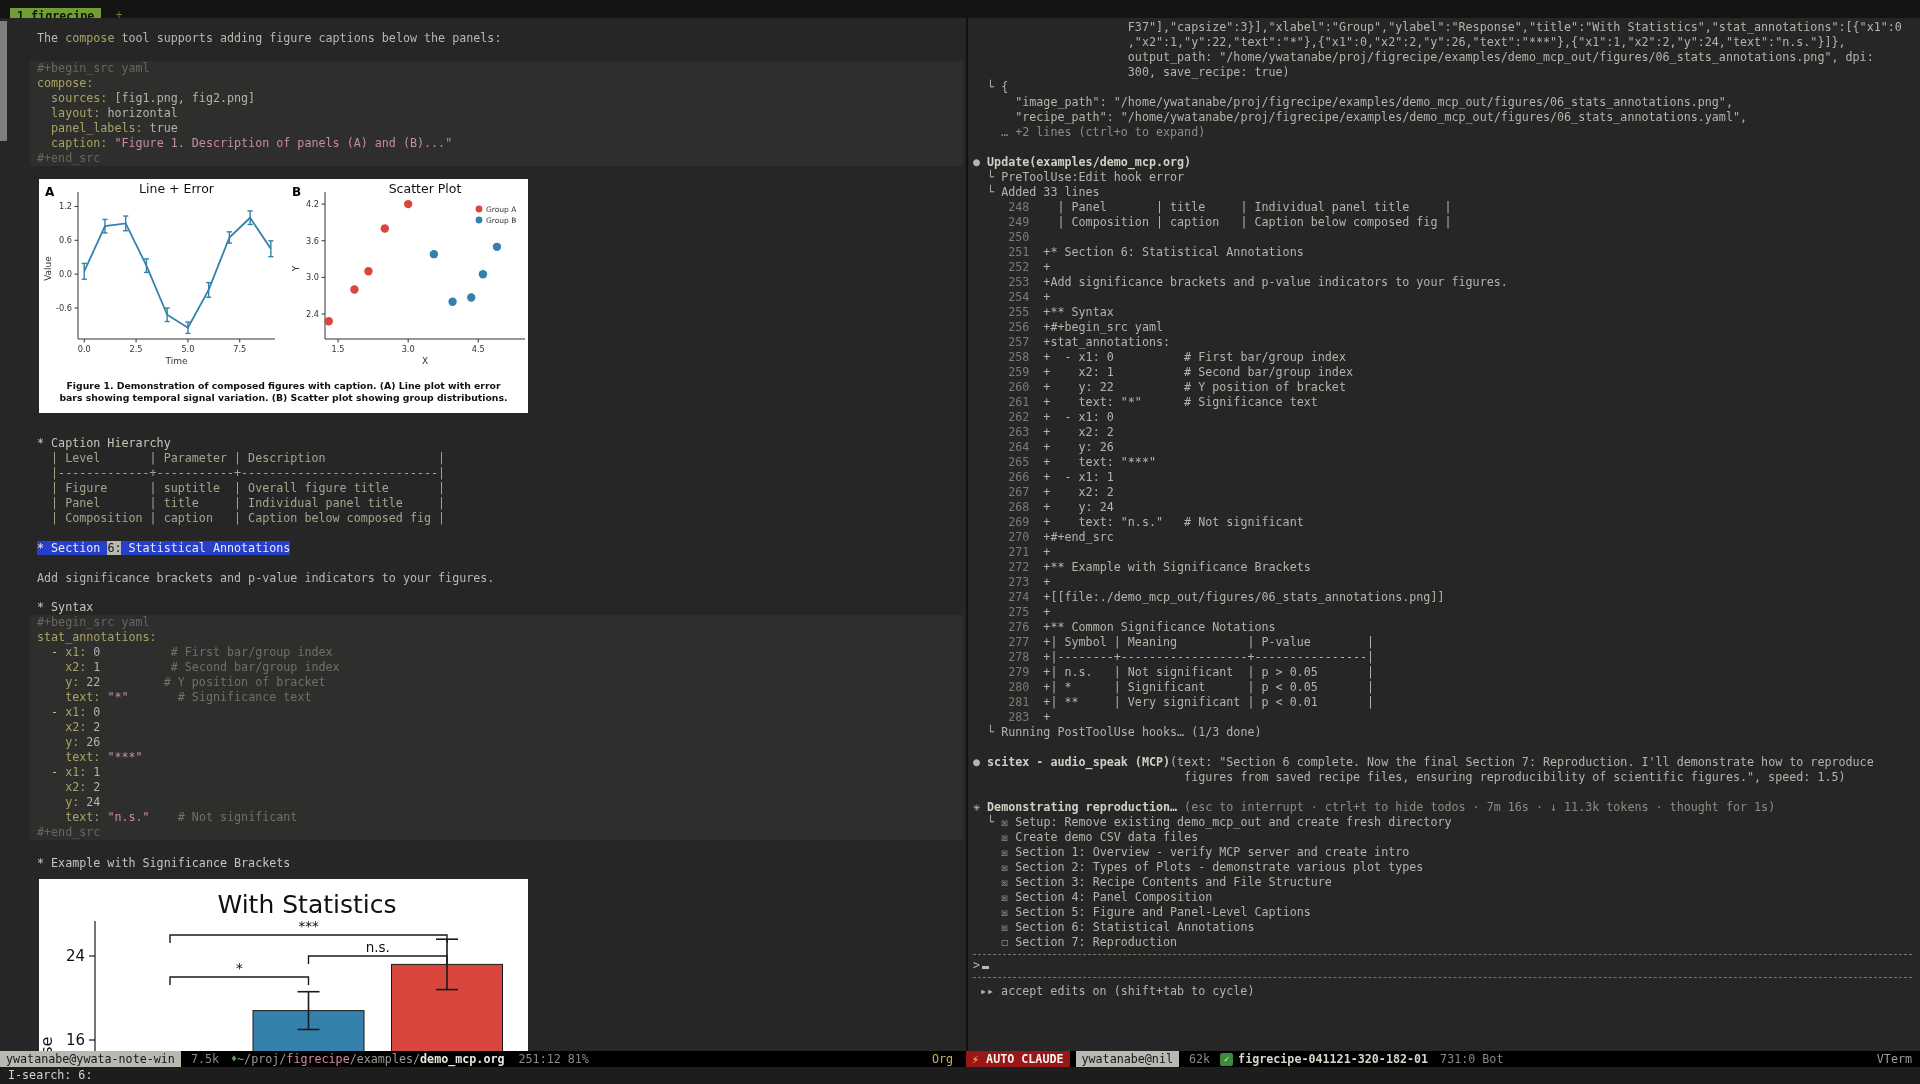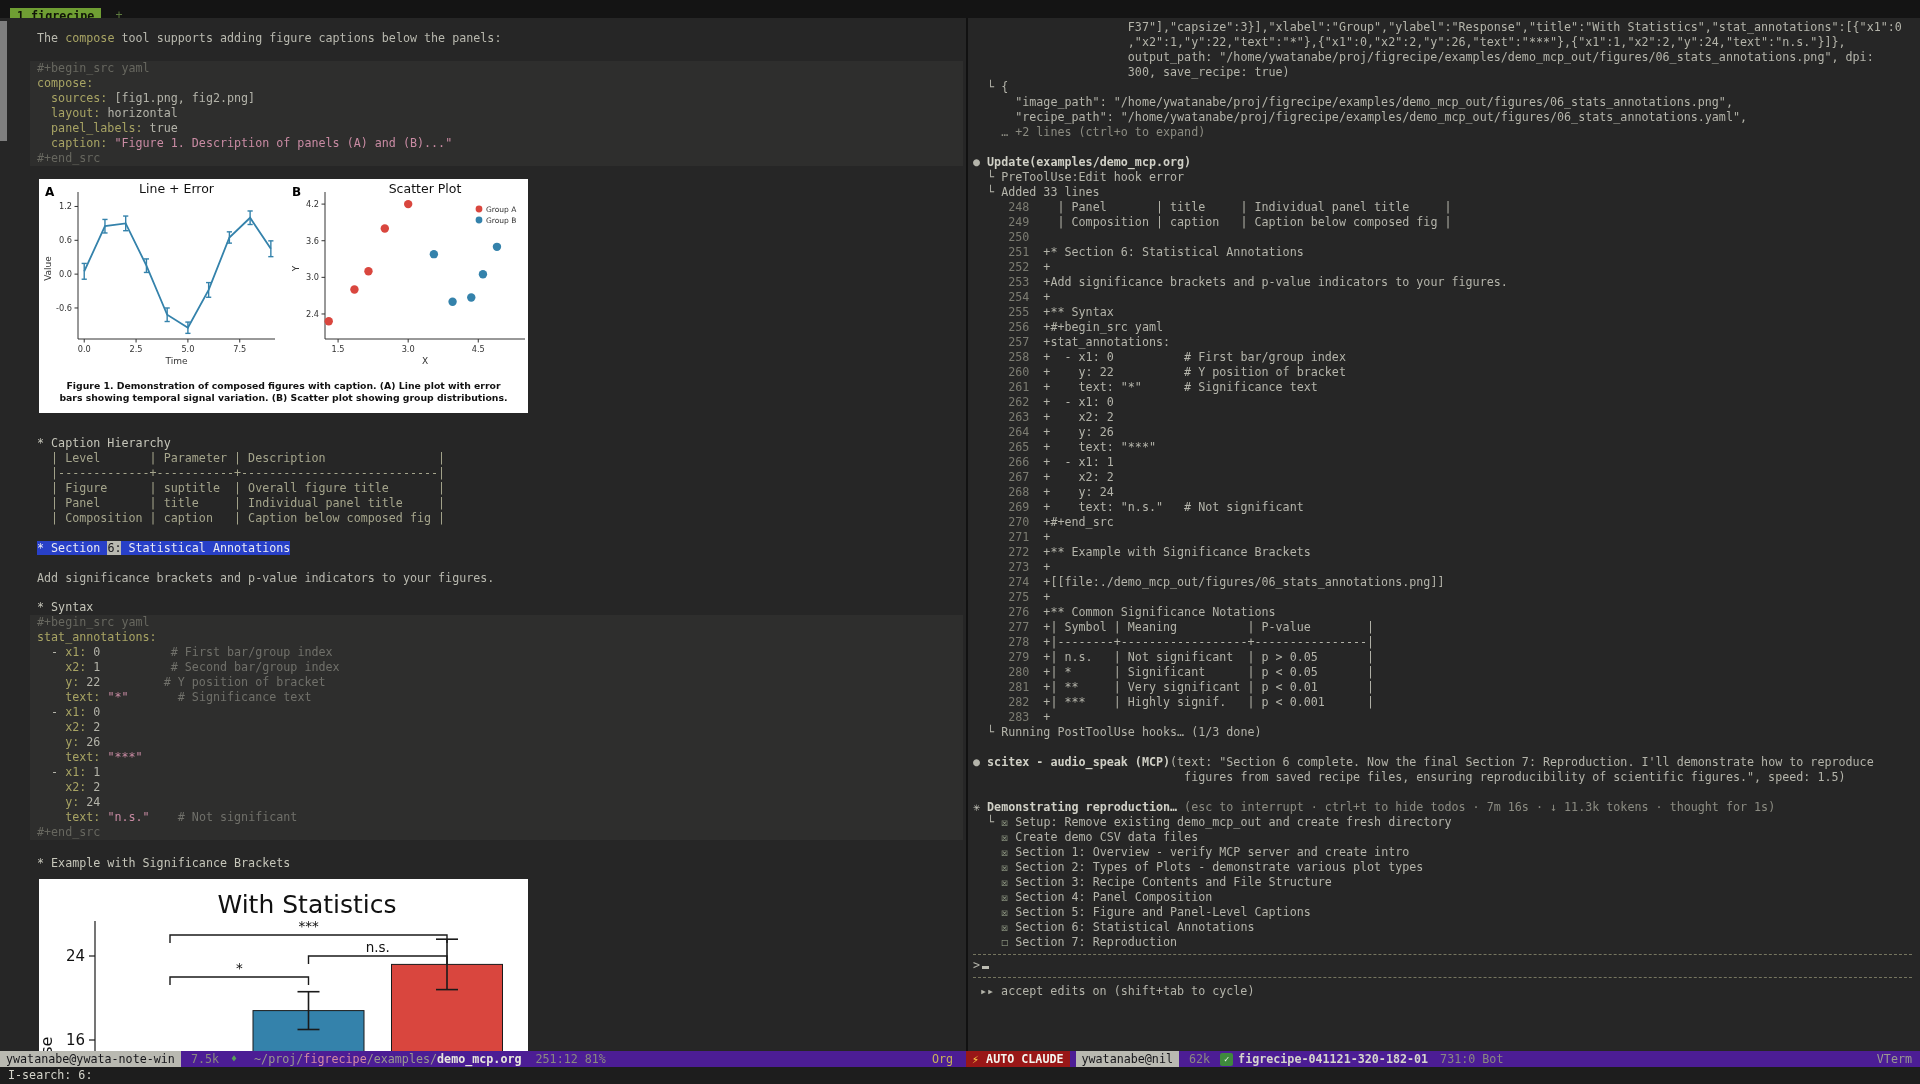--- a/index.html
+++ b/index.html
@@ -41,29 +41,29 @@
   .seg-t{color:#a5a58c;}
   .seg-cb{color:#a9b49a;}
   .seg-ac{color:#c9c9bf;}
   
   .rp-lines{padding:2px 0 0 5px;}
   .sep{margin:4px 8px 0 5px;border-top:1px dashed #75755f;height:0;}
   .prompt-line{height:15px;padding-left:5px;margin-top:3px;}
   .cursor{display:inline-block;width:7px;height:3px;background:#bdbdb3;margin-left:2px;}
   .accept{margin-top:6px;padding-left:12px;color:#b4b4aa;white-space:pre;}
   
-  .modeline{position:absolute;left:0;top:1051px;width:1920px;height:16px;background:#4c1d95;display:flex;font-size:11.7px;line-height:16px;}
+  .modeline{position:absolute;left:0;top:1051px;width:1920px;height:16px;background:#000000;display:flex;font-size:11.7px;line-height:16px;}
   .ml-left{width:966px;display:flex;align-items:center;flex:none;}
   .ml-right{flex:1;display:flex;align-items:center;}
   .chip-light{background:#b9b9b1;color:#16161a;padding:0 6px;height:16px;}
   .chip-red{background:#991717;color:#f4f4ee;font-weight:bold;padding:0 6px;height:16px;}
   .chip-red .bolt{color:#ffd24a;}
   .ml-dim{color:#8a8a80;margin-left:10px;}
   .ml-icon{color:#5aa05a;margin-left:12px;font-size:10px;}
-  .ml-path{margin-left:17px;color:#9a9a90;}
+  .ml-path{margin-left:0;color:#9a9a90;}
   .ml-path .pink{color:#d38ba4;}
   .ml-path .file{color:#e8e8de;font-weight:bold;}
   .ml-pos{margin-left:14px;color:#8a8a80;}
   .ml-org{margin-left:auto;margin-right:13px;color:#c9b458;}
   .badge{background:#3e8a3c;color:#eaf5ea;width:13px;height:13px;border-radius:2px;font-size:9px;line-height:13px;text-align:center;margin-left:10px;flex:none;}
   .ml-session{font-weight:bold;color:#d6d6cc;margin-left:5px;}
   .ml-botpos{color:#8a8a80;margin-left:12px;}
   .ml-vterm{margin-left:auto;margin-right:8px;color:#9a9a90;}
   
   .minibuffer{position:absolute;left:0;top:1067px;width:1920px;height:17px;background:#1d1d1d;color:#d5d5cb;line-height:17px;padding-left:8px;box-sizing:border-box;white-space:pre;}
@@ -274,20 +274,21 @@
         <div class="tl"><span class="seg-n">     249</span><span class="seg-p">    | Composition | caption   | Caption below composed fig |</span></div>
         <div class="tl"><span class="seg-n">     250</span></div>
         <div class="tl"><span class="seg-n">     251</span><span class="seg-p">  +* Section 6: Statistical Annotations</span></div>
         <div class="tl"><span class="seg-n">     252</span><span class="seg-p">  +</span></div>
         <div class="tl"><span class="seg-n">     253</span><span class="seg-p">  +Add significance brackets and p-value indicators to your figures.</span></div>
         <div class="tl"><span class="seg-n">     254</span><span class="seg-p">  +</span></div>
         <div class="tl"><span class="seg-n">     255</span><span class="seg-p">  +** Syntax</span></div>
         <div class="tl"><span class="seg-n">     256</span><span class="seg-p">  +#+begin_src yaml</span></div>
         <div class="tl"><span class="seg-n">     257</span><span class="seg-p">  +stat_annotations:</span></div>
         <div class="tl"><span class="seg-n">     258</span><span class="seg-p">  +  - x1: 0          # First bar/group index</span></div>
+        <div class="tl"><span class="seg-n">     259</span><span class="seg-p">  +    x2: 1          # Second bar/group index</span></div>
         <div class="tl"><span class="seg-n">     260</span><span class="seg-p">  +    y: 22          # Y position of bracket</span></div>
         <div class="tl"><span class="seg-n">     261</span><span class="seg-p">  +    text: "*"      # Significance text</span></div>
         <div class="tl"><span class="seg-n">     262</span><span class="seg-p">  +  - x1: 0</span></div>
         <div class="tl"><span class="seg-n">     263</span><span class="seg-p">  +    x2: 2</span></div>
         <div class="tl"><span class="seg-n">     264</span><span class="seg-p">  +    y: 26</span></div>
         <div class="tl"><span class="seg-n">     265</span><span class="seg-p">  +    text: "***"</span></div>
         <div class="tl"><span class="seg-n">     266</span><span class="seg-p">  +  - x1: 1</span></div>
         <div class="tl"><span class="seg-n">     267</span><span class="seg-p">  +    x2: 2</span></div>
         <div class="tl"><span class="seg-n">     268</span><span class="seg-p">  +    y: 24</span></div>
         <div class="tl"><span class="seg-n">     269</span><span class="seg-p">  +    text: "n.s."   # Not significant</span></div>
@@ -296,21 +297,20 @@
         <div class="tl"><span class="seg-n">     272</span><span class="seg-p">  +** Example with Significance Brackets</span></div>
         <div class="tl"><span class="seg-n">     273</span><span class="seg-p">  +</span></div>
         <div class="tl"><span class="seg-n">     274</span><span class="seg-p">  +[[file:./demo_mcp_out/figures/06_stats_annotations.png]]</span></div>
         <div class="tl"><span class="seg-n">     275</span><span class="seg-p">  +</span></div>
         <div class="tl"><span class="seg-n">     276</span><span class="seg-p">  +** Common Significance Notations</span></div>
         <div class="tl"><span class="seg-n">     277</span><span class="seg-p">  +| Symbol | Meaning          | P-value        |</span></div>
         <div class="tl"><span class="seg-n">     278</span><span class="seg-p">  +|--------+------------------+----------------|</span></div>
         <div class="tl"><span class="seg-n">     279</span><span class="seg-p">  +| n.s.   | Not significant  | p &gt; 0.05       |</span></div>
         <div class="tl"><span class="seg-n">     280</span><span class="seg-p">  +| *      | Significant      | p &lt; 0.05       |</span></div>
         <div class="tl"><span class="seg-n">     281</span><span class="seg-p">  +| **     | Very significant | p &lt; 0.01       |</span></div>
-        <div class="tl"><span class="seg-n">     282</span><span class="seg-p">  +| ***    | Highly signif.   | p &lt; 0.001      |</span></div>
         <div class="tl"><span class="seg-n">     283</span><span class="seg-p">  +</span></div>
         <div class="tl"><span class="seg-p">  └ Running PostToolUse hooks… (1/3 done)</span></div>
         <div class="tl"></div>
         <div class="tl"><span class="seg-p">● </span><span class="seg-w">scitex - audio_speak (MCP)</span><span class="seg-p">(text: "Section 6 complete. Now the final Section 7: Reproduction. I'll demonstrate how to reproduce</span></div>
         <div class="tl"><span class="seg-p">                              figures from saved recipe files, ensuring reproducibility of scientific figures.", speed: 1.5)</span></div>
         <div class="tl"></div>
         <div class="tl"><span class="seg-ac">✳ </span><span class="seg-w">Demonstrating reproduction… </span><span class="seg-d">(esc to interrupt · ctrl+t to hide todos · 7m 16s · ↓ 11.3k tokens · thought for 1s)</span></div>
         <div class="tl"><span class="seg-p">  └ </span><span class="seg-cb">☒</span><span class="seg-p"> Setup: Remove existing demo_mcp_out and create fresh directory</span></div>
         <div class="tl"><span class="seg-p">    </span><span class="seg-cb">☒</span><span class="seg-p"> Create demo CSV data files</span></div>
         <div class="tl"><span class="seg-p">    </span><span class="seg-cb">☒</span><span class="seg-p"> Section 1: Overview - verify MCP server and create intro</span></div>

